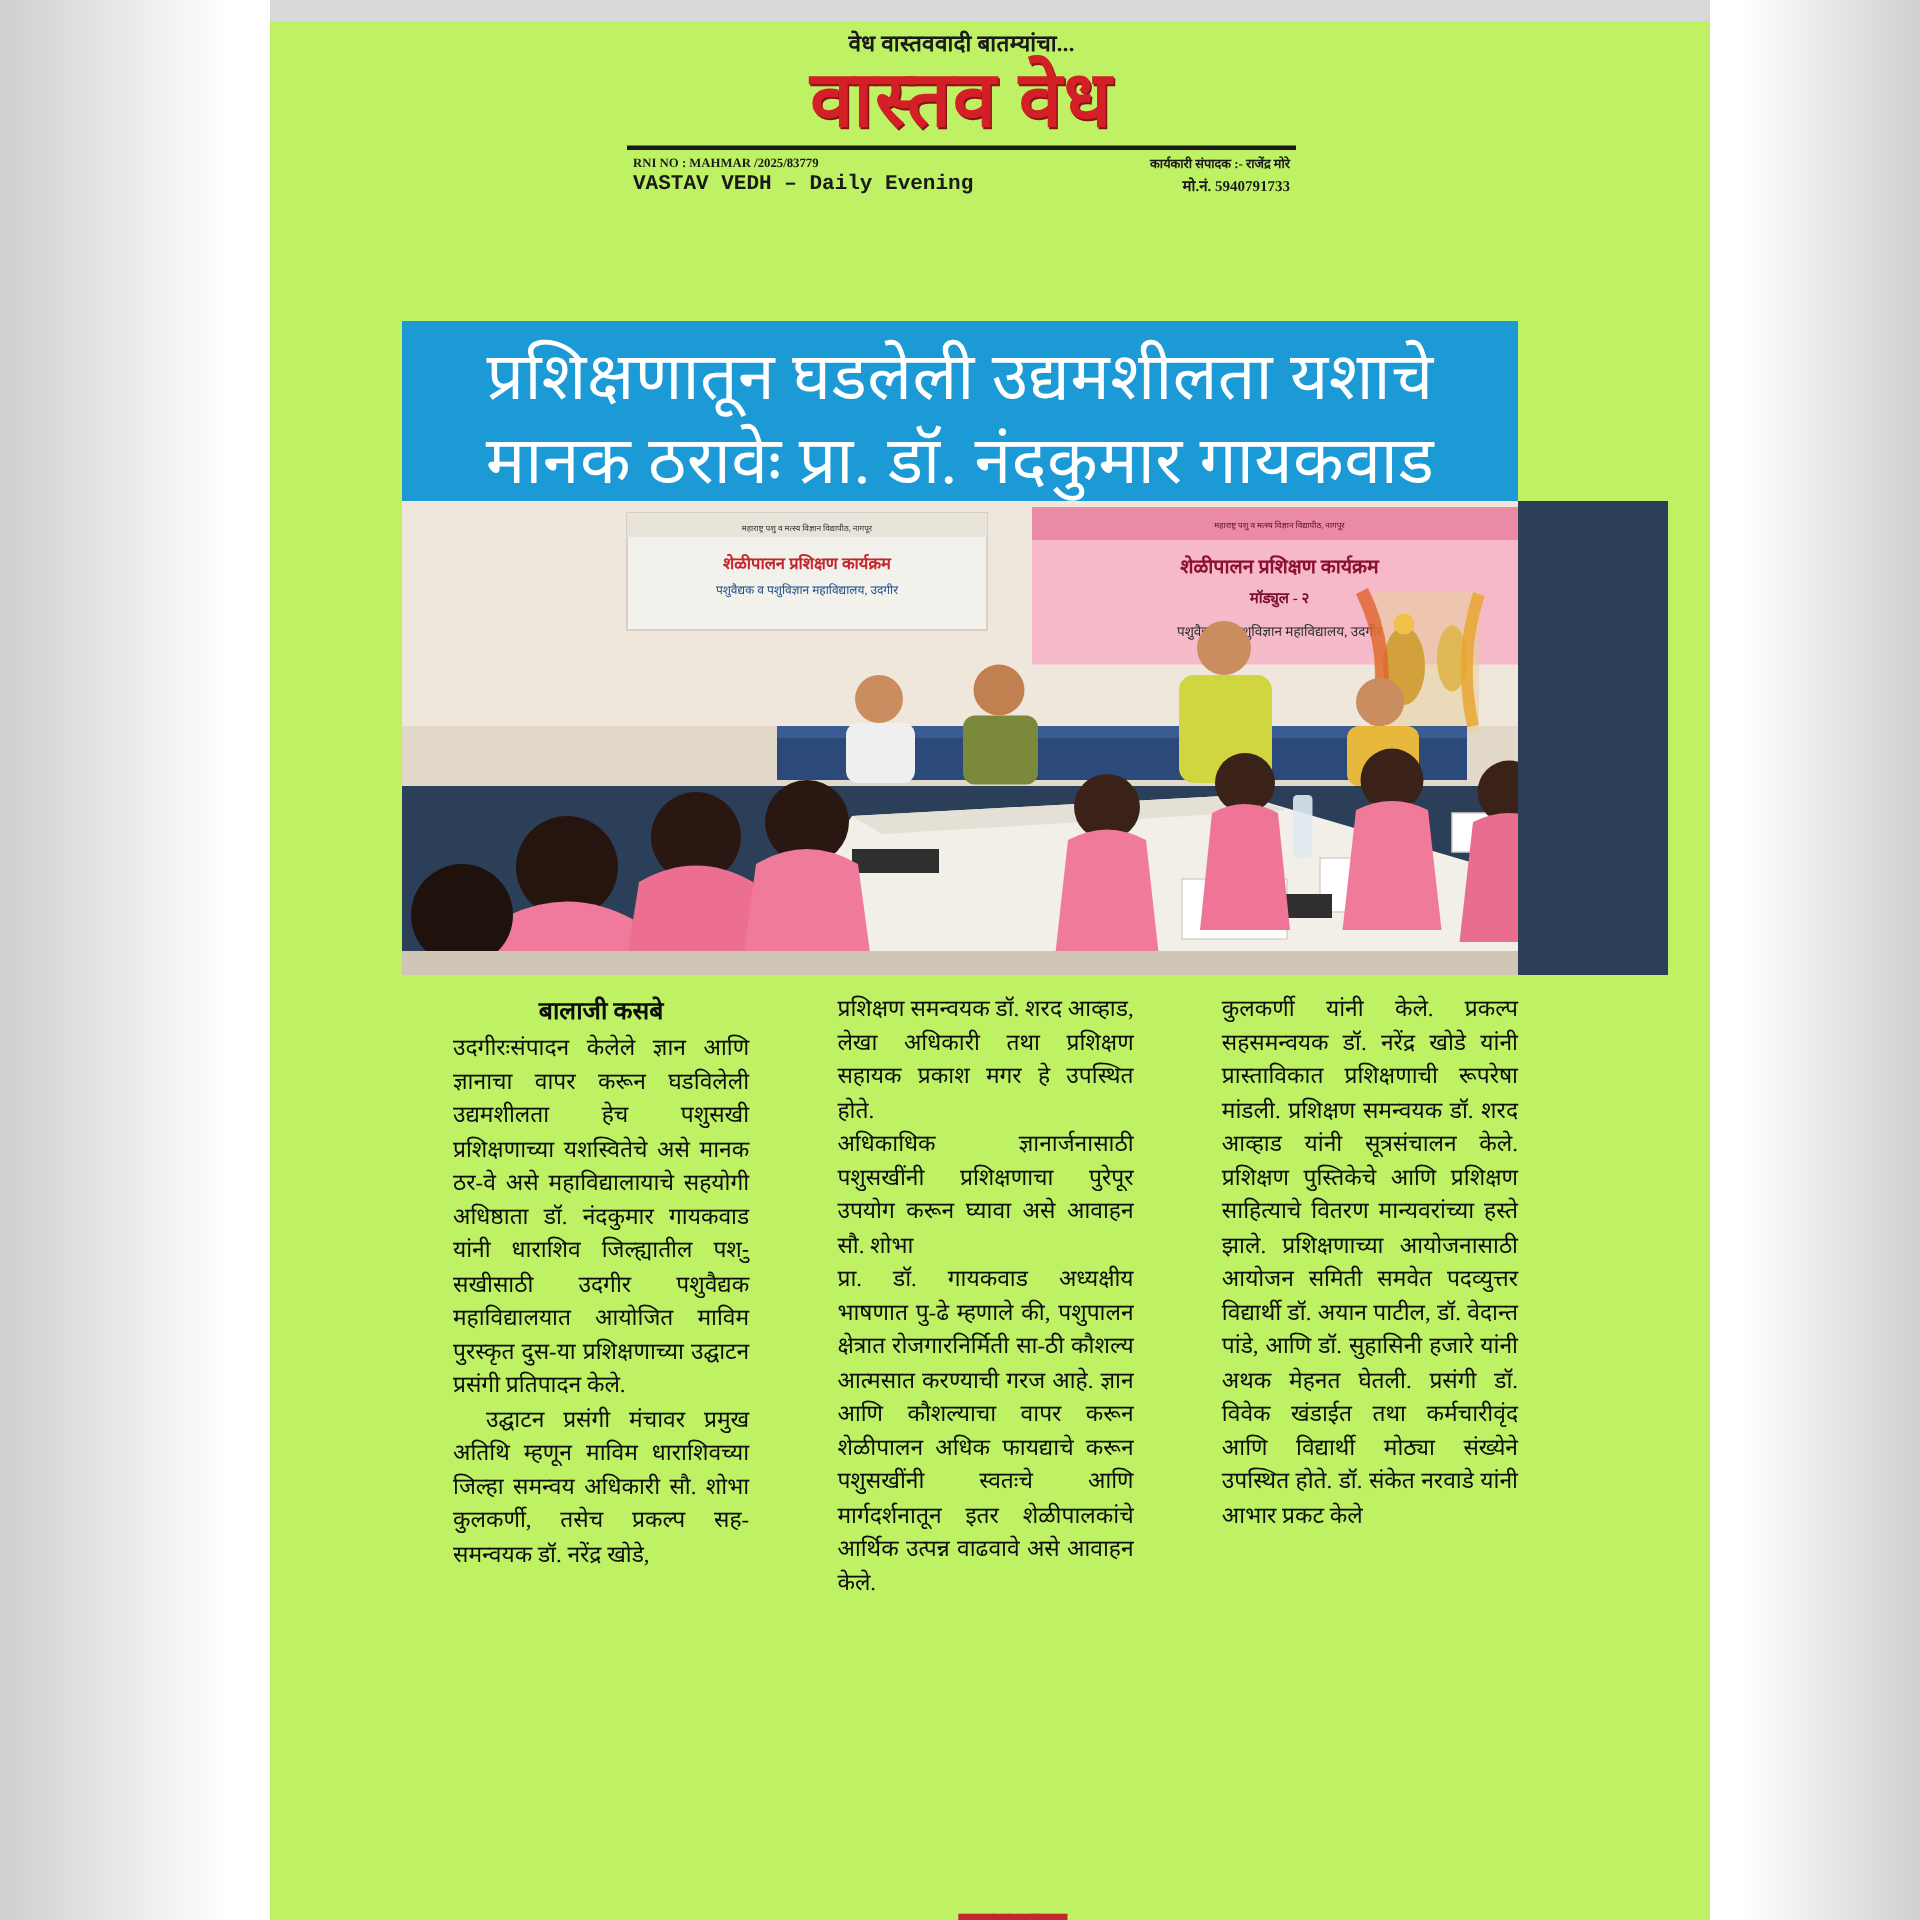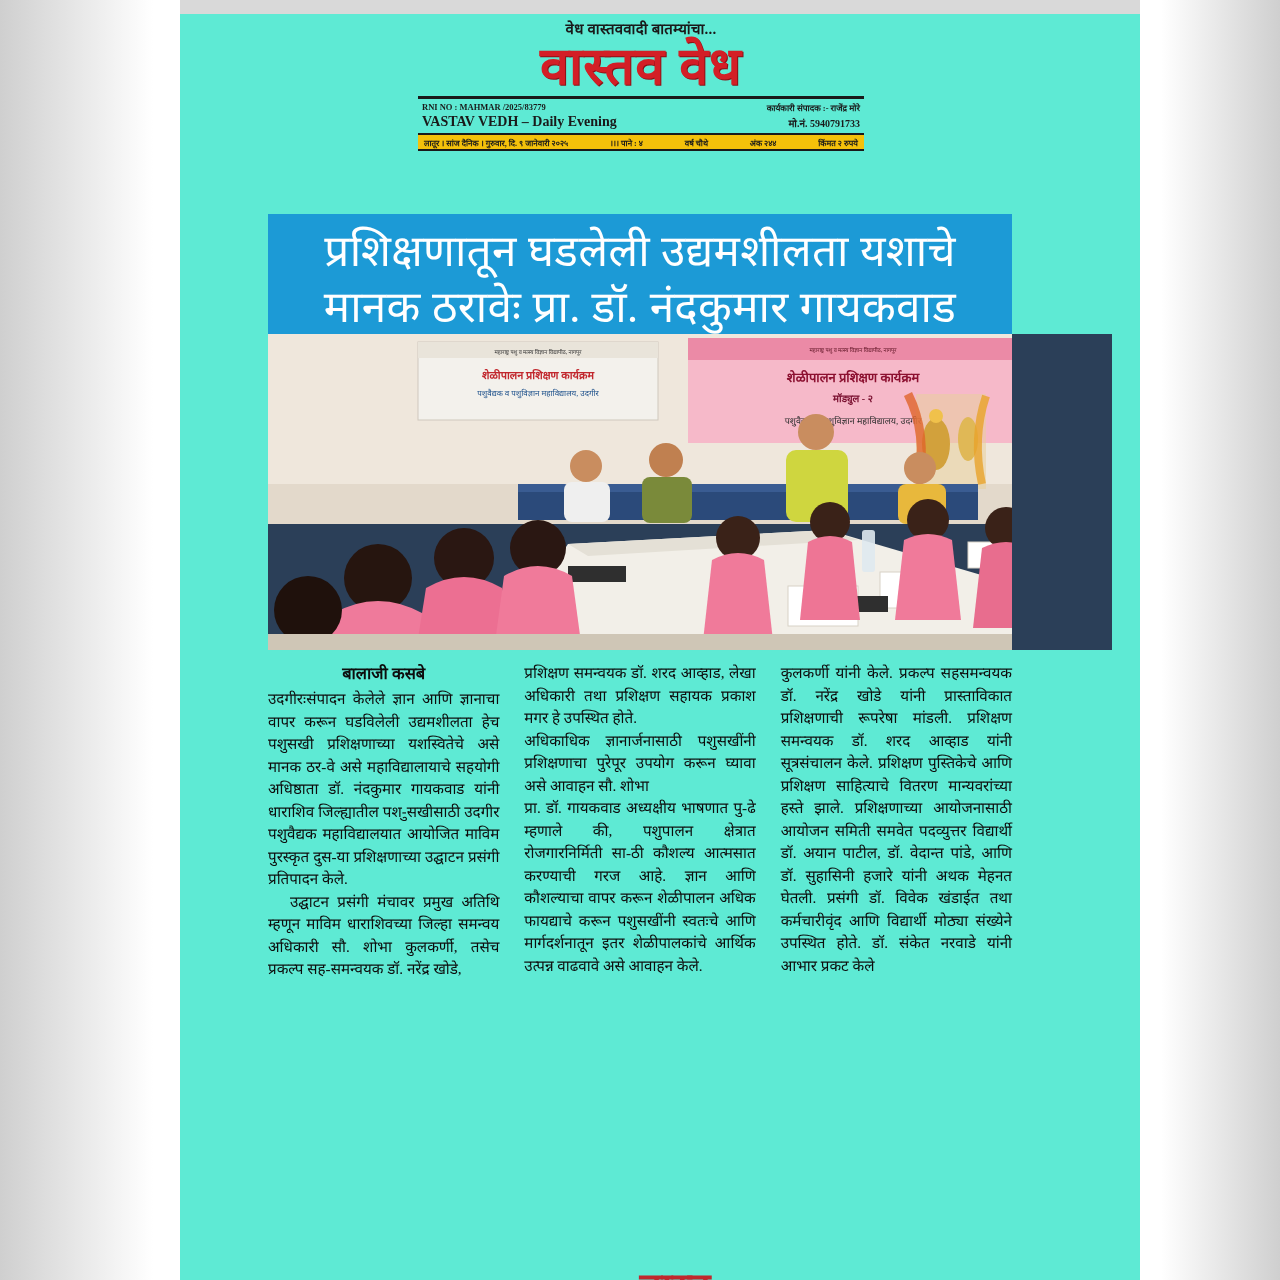--- a/index.html
+++ b/index.html
@@ -11,21 +11,21 @@
     width: 1280px;
     height: 1280px;
     font-family: "Liberation Sans", sans-serif;
     overflow: hidden;
   }
   .page {
     position: absolute;
     left: 0; top: 0;
     width: 1280px;
     height: 1280px;
-    background: #5eead4;
+    background: #bef264;
     border-radius: 27px;
   }
   
   .masthead {
     position: absolute;
     left: 418px;
     top: 18px;
     width: 446px;
     text-align: center;
   }
@@ -61,21 +61,21 @@
     padding: 0 4px;
   }
   .masthead-sub {
     display: flex;
     justify-content: space-between;
     align-items: flex-end;
     padding: 0 4px;
     margin-top: 1px;
   }
   .masthead-sub-left {
-    font-family: Liberation Serif, serif;
+    font-family: Liberation Mono, monospace;
     font-size: 14px;
     font-weight: bold;
     color: #1a1a1a;
   }
   .masthead-sub-right {
     font-family: "Liberation Serif", serif;
     font-size: 10px;
     font-weight: bold;
     color: #1a1a1a;
     text-align: right;
@@ -136,20 +136,21 @@
     gap: 12px;
   }
   .col {
     width: 240px;
     font-family: "Liberation Serif", serif;
     font-size: 15.2px;
     line-height: 1.48;
     color: #0d0d0d;
     text-align: justify;
     text-justify: inter-word;
+    margin-left: 34px;
   }
   .col p {
     margin: 0;
   }
   .col p + p { margin-top: 0px; }
   .byline {
     text-align: center;
     font-weight: bold;
     font-size: 16.5px;
     margin-bottom: 2px !important;
@@ -205,27 +206,20 @@
     <div class="masthead-meta">
       <span>RNI NO : MAHMAR /2025/83779</span>
       <span>कार्यकारी संपादक :- राजेंद्र मोरे</span>
     </div>
     <div class="masthead-sub">
       <div class="masthead-sub-left">
         <span>VASTAV VEDH</span>
         <span>– Daily Evening</span>
       </div>
       <div class="masthead-sub-right">मो.नं. 5940791733</div>
-    </div>
-    <div class="masthead-bar">
-      <span>लातूर । सांज दैनिक । गुरुवार, दि. ९ जानेवारी २०२५</span>
-      <span>।।। पाने : ४</span>
-      <span>वर्ष चौथे</span>
-      <span>अंक २४४</span>
-      <span>किंमत २ रुपये</span>
     </div>
   </div>
 
   <div class="headline">
     <div class="headline-text">प्रशिक्षणातून घडलेली उद्यमशीलता यशाचे मानक ठरावेः प्रा. डॉ. नंदकुमार गायकवाड</div>
   </div>
 
   <div class="photo">
     <svg width="744" height="316" viewBox="0 0 744 316">
 

